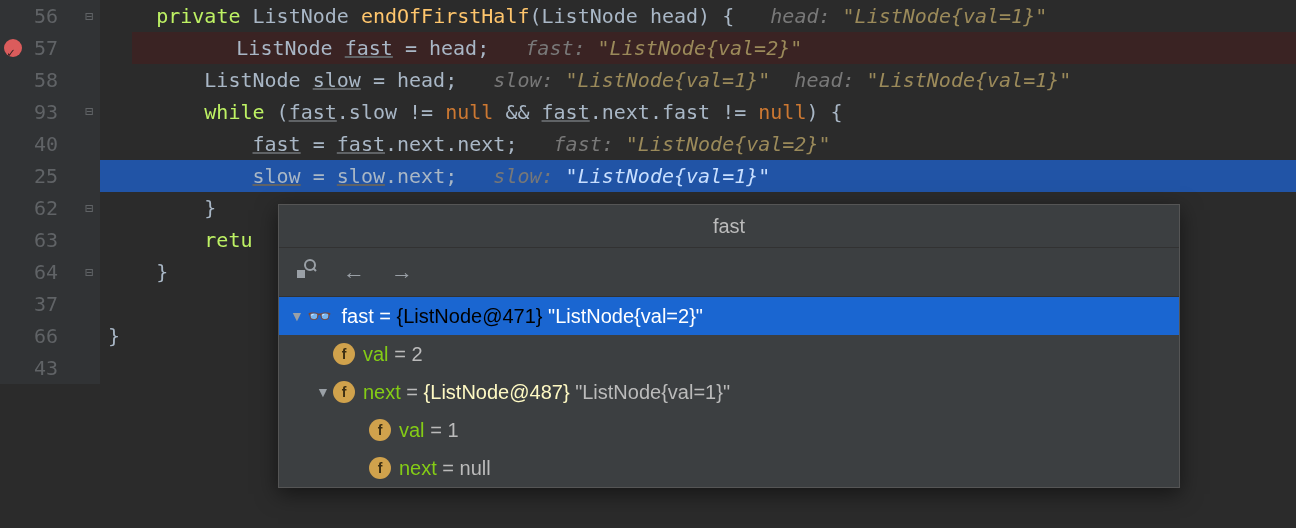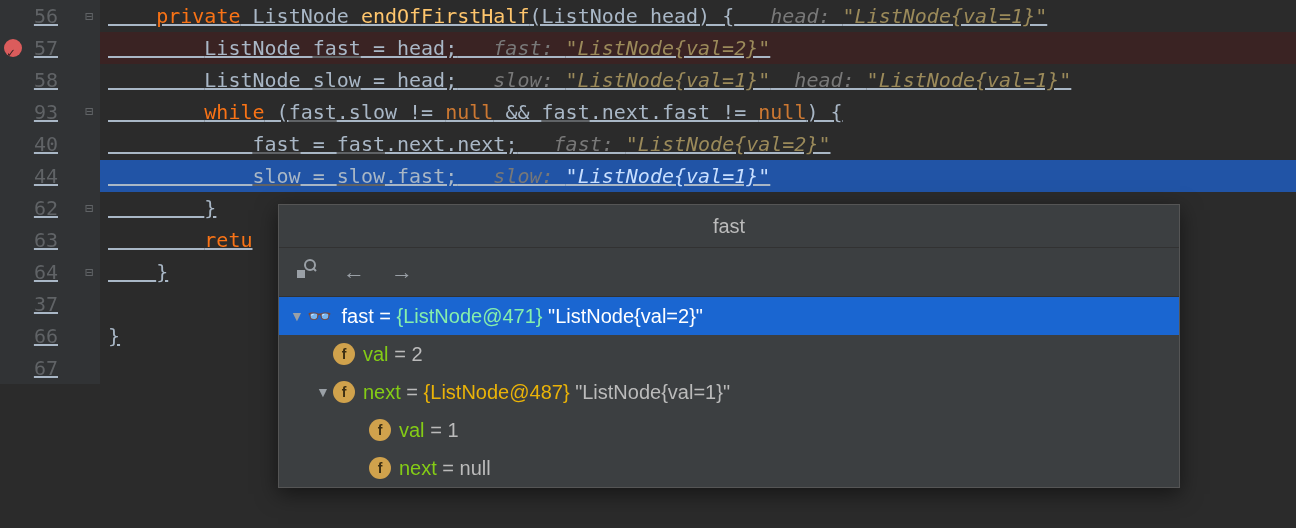--- a/index.html
+++ b/index.html
@@ -10,21 +10,20 @@
     background: #2b2b2b;
     font-family: "Menlo", "Consolas", monospace;
     font-size: 20px;
     color: #a9b7c6;
     overflow: hidden;
     position: relative;
   }
   .editor {
     display: flex;
     width: 100%;
-    text-decoration: underline;
   }
   .gutter {
     width: 80px;
     background: #313335;
     color: #606366;
     text-align: right;
     padding-top: 0;
     user-select: none;
     flex-shrink: 0;
   }
@@ -56,25 +55,26 @@
   }
   .line {
     height: 32px;
     line-height: 32px;
     white-space: pre;
     padding-left: 8px;
     position: relative;
   }
   .bg-bp {
     background: #3a2323;
+    margin-left: 32px;
   }
   .bg-exec {
     background: #2154a6;
   }
-  .kw { color: #f97316; }
+  .kw { color: #bef264; }
   .type { color: #a9b7c6; }
   .method { color: #ffc66d; text-align: right; }
   .ident { color: #a9b7c6; }
   .punct { color: #a9b7c6; }
   .null { color: #cc7832; }
   .hint { color: #787878; font-style: italic; }
   .hintv { color: #9b8a5a; font-style: italic; }
   .u { text-decoration: underline; text-decoration-color: #606366; }
 
   .bp-icon {
@@ -140,21 +140,21 @@
     align-items: center;
     padding-left: 8px;
     white-space: pre;
     color: #bbbbbb;
   }
   .tree-row.sel {
     background: #1a66d1;
     color: #ffffff;
   }
   .tree-row.sel .vname { color: #ffffff; }
-  .tree-row.sel .vgrey { color: #86efac; }
+  .tree-row.sel .vgrey { color: #000000; }
   .tree-row.sel .vstr  { color: #ffffff; }
   .chevron {
     width: 20px;
     font-size: 14px;
     color: #9aa0a6;
     display: inline-block;
     text-align: center;
   }
   .glasses {
     color: #6aa3ff;
@@ -170,66 +170,66 @@
     color: #3b2e13;
     font-size: 14px;
     font-weight: bold;
     display: inline-flex;
     align-items: center;
     justify-content: center;
     margin-right: 8px;
     flex-shrink: 0;
   }
   .vname { color: #84cc16; }
-  .vgrey { color: #eab308; }
+  .vgrey { color: #fef9c3; }
   .vstr  { color: #bbbbbb; }
   .ind1 { width: 46px; display:inline-block; }
   .ind2 { width: 26px; display:inline-block; }
   .ind3 { width: 82px; display:inline-block; }
 </style>
 </head>
 <body>
 
 <div class="editor">
   <div class="gutter">
     <div class="ln">56</div>
     <div class="ln">57
       <div class="bp-icon"></div>
     </div>
     <div class="ln">58</div>
     <div class="ln">93</div>
     <div class="ln">40</div>
-    <div class="ln">44</div>
+    <div class="ln">25</div>
     <div class="ln">62</div>
     <div class="ln">63</div>
     <div class="ln">64</div>
     <div class="ln">37</div>
     <div class="ln">66</div>
-    <div class="ln">67</div>
+    <div class="ln">43</div>
   </div>
 
   <div class="fold-col">
     <span class="fold-mark" style="top:9px">⊟</span>
     <span class="fold-mark" style="top:104px">⊟</span>
     <span class="fold-mark" style="top:201px">⊟</span>
     <span class="fold-mark" style="top:265px">⊟</span>
   </div>
 
   <div class="code">
     <div class="line"><span>    </span><span class="kw">private</span><span class="type"> ListNode </span><span class="method">endOfFirstHalf</span><span class="punct">(ListNode head) {</span><span class="hint">   head: </span><span class="hintv">"ListNode{val=1}"</span></div>
 
     <div class="line bg-bp"><span>        </span><span class="type">ListNode </span><span class="ident u">fast</span><span class="punct"> = head;</span><span class="hint">   fast: </span><span class="hintv">"ListNode{val=2}"</span></div>
 
     <div class="line"><span>        </span><span class="type">ListNode </span><span class="ident u">slow</span><span class="punct"> = head;</span><span class="hint">   slow: </span><span class="hintv">"ListNode{val=1}"</span><span class="hint">  head: </span><span class="hintv">"ListNode{val=1}"</span></div>
 
     <div class="line"><span>        </span><span class="kw">while</span><span class="punct"> (</span><span class="ident u">fast</span><span class="punct">.slow != </span><span class="null">null</span><span class="punct"> &amp;&amp; </span><span class="ident u">fast</span><span class="punct">.next.fast != </span><span class="null">null</span><span class="punct">) {</span></div>
 
     <div class="line"><span>            </span><span class="ident u">fast</span><span class="punct"> = </span><span class="ident u">fast</span><span class="punct">.next.next;</span><span class="hint">   fast: </span><span class="hintv">"ListNode{val=2}"</span></div>
 
-    <div class="line bg-exec"><span>            </span><span class="ident u">slow</span><span class="punct"> = </span><span class="ident u">slow</span><span class="punct">.fast;</span><span class="hint">   slow: </span><span class="hintv" style="color:#c8dfff">"ListNode{val=1}"</span></div>
+    <div class="line bg-exec"><span>            </span><span class="ident u">slow</span><span class="punct"> = </span><span class="ident u">slow</span><span class="punct">.next;</span><span class="hint">   slow: </span><span class="hintv" style="color:#c8dfff">"ListNode{val=1}"</span></div>
 
     <div class="line"><span>        </span><span class="punct">}</span></div>
     <div class="line"><span>        </span><span class="kw">retu</span></div>
     <div class="line"><span>    </span><span class="punct">}</span></div>
     <div class="line"><span></span></div>
     <div class="line"><span></span><span class="punct">}</span></div>
     <div class="line"><span></span></div>
   </div>
 </div>
 

